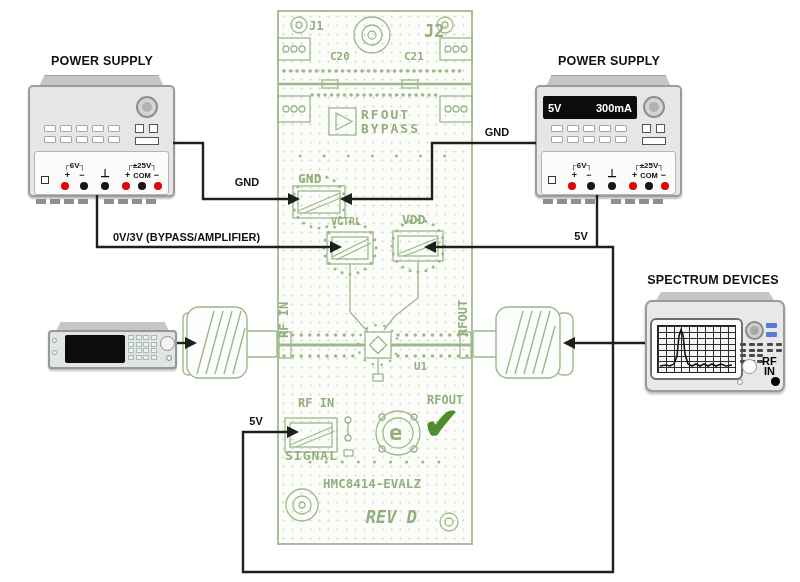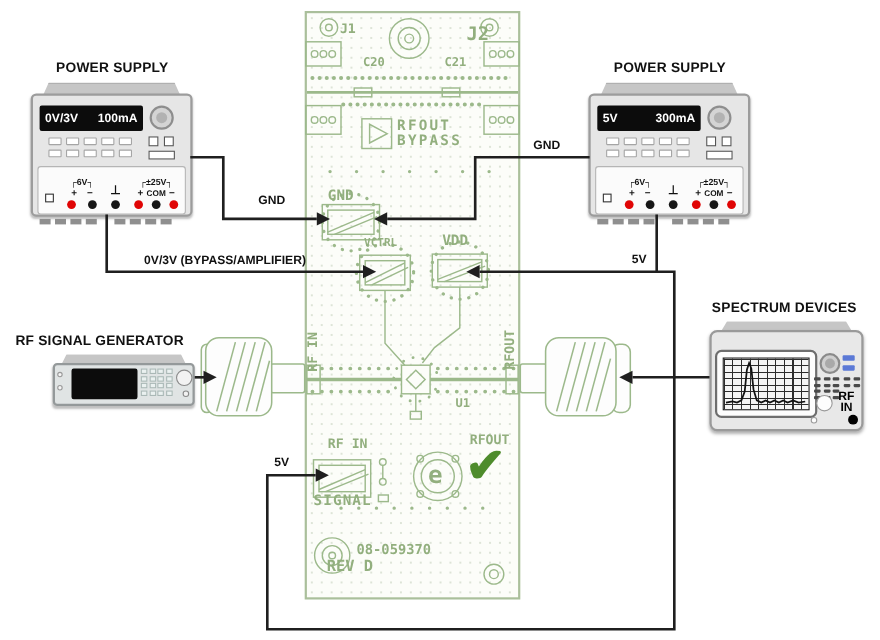--- a/index.html
+++ b/index.html
@@ -251,32 +251,28 @@
   <div class="abs pcbtext" style="left:298px;top:171px;font-size:13px;">GND</div>
   <div class="abs pcbtext" style="left:331px;top:216px;font-size:10px;">VCTRL</div>
   <div class="abs pcbtext" style="left:402px;top:212px;font-size:13px;">VDD</div>
   <div class="abs pcbtext vtext" style="left:277px;top:262px;height:76px;font-size:12px;">RF IN</div>
   <div class="abs pcbtext vtext" style="left:456px;top:224px;height:112px;font-size:12px;">RFOUT</div>
   <div class="abs pcbtext" style="left:298px;top:396px;font-size:12px;">RF IN</div>
   <div class="abs pcbtext" style="left:427px;top:393px;font-size:12px;">RFOUT</div>
   <div class="abs pcbtext" style="left:369px;top:360px;font-size:11px;padding-left:45px;">U1</div>
   <div class="abs pcbtext" style="left:285px;top:448px;font-size:13px;letter-spacing:1px;">SIGNAL</div>
   <div class="abs pcbtext" style="left:389px;top:420px;font-size:22px;">e</div>
-  <div class="abs pcbtext" style="left:288px;top:492px;width:140px;text-align:center;font-size:12.5px;">08-059370</div>
-  <div class="abs pcbtext" style="left:297px;top:507px;width:120px;text-align:left;font-size:14px;">REV D</div>
+  <div class="abs pcbtext" style="left:292px;top:476px;width:160px;text-align:center;font-size:12.5px;">HMC8414-EVALZ</div>
+  <div class="abs pcbtext" style="left:297px;top:507px;width:120px;text-align:right;font-size:17px;font-style:italic;">REV D</div>
   <div class="abs" style="left:423px;top:402px;font-size:44px;font-weight:bold;color:#4e8c2c;line-height:1;">✔</div>
 
   <div class="abs title" style="left:31px;top:54px;width:142px;">POWER SUPPLY</div>
   <div class="abs psu" style="left:28px;top:75px;">
     <div class="psu-cap"></div>
     <div class="psu-body"></div>
-    <div class="psu-display">
-      <span>0V/3V</span>
-      <span>100mA</span>
-    </div>
     <div class="psu-knob"></div>
     <div class="psu-keys">
       <span></span>
         <span></span>
         <span></span>
         <span></span>
         <span></span>
       <span></span>
         <span></span>
         <span></span>
@@ -409,21 +405,20 @@
         </div>
       <div class="feetg">
           <span></span>
           <span></span>
           <span></span>
           <span></span>
         </div>
     </div>
   </div>
 
-  <div class="abs title" style="left:14px;top:303px;text-align:left;">RF SIGNAL GENERATOR</div>
   <div class="abs" id="gen">
     <div class="gen-cap"></div>
     <div class="gen-body"></div>
     <div class="gen-side" style="top:18px;"></div>
     <div class="gen-side" style="top:30px;"></div>
     <div class="gen-disp"></div>
     <div class="gen-keys">
       <span></span>
         <span></span>
         <span></span>
@@ -500,18 +495,18 @@
       <polygon points="342,247 330,241 330,253"></polygon>
       <polygon points="340,199 352,193 352,205"></polygon>
       <polygon points="424,247 436,241 436,253"></polygon>
       <polygon points="299,432 287,426 287,438"></polygon>
       <polygon points="563,343 575,337 575,349"></polygon>
       <polygon points="197,343 185,337 185,349"></polygon>
     </g>
   </svg>
 
   <div class="abs wlabel" style="left:227px;top:176px;width:40px;text-align:center;">GND</div>
-  <div class="abs wlabel" style="left:119px;top:231px;padding-left:12px;">0V/3V (BYPASS/AMPLIFIER)</div>
+  <div class="abs wlabel" style="left:101px;top:231px;padding-left:12px;">0V/3V (BYPASS/AMPLIFIER)</div>
   <div class="abs wlabel" style="left:477px;top:126px;width:40px;text-align:center;">GND</div>
   <div class="abs wlabel" style="left:566px;top:230px;width:30px;text-align:center;">5V</div>
   <div class="abs wlabel" style="left:241px;top:415px;width:30px;text-align:center;">5V</div>
 
 </div>
 
 </body></html>

